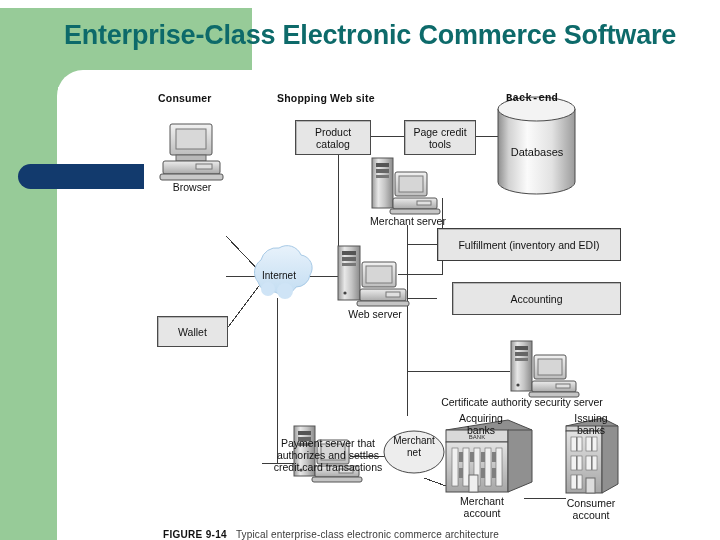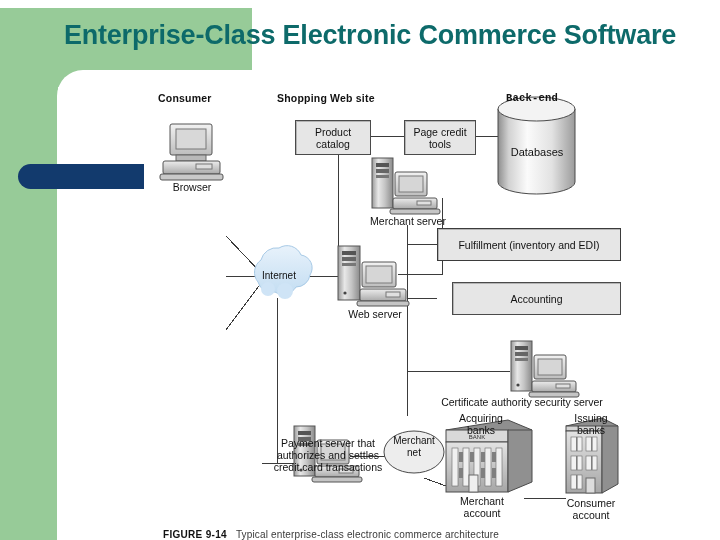--- a/index.html
+++ b/index.html
@@ -277,20 +277,21 @@
         <rect x="586" y="392" width="9" height="15" fill="#dcdcdc" stroke="#6a6a6a"></rect>
       </g>
     </svg>
 
     <div class="hdr" style="left:158px;top:6px;">Consumer</div>
     <div class="hdr" style="left:277px;top:6px;">Shopping Web site</div>
     <div class="hdr" style="left:506px;top:6px;font-family:Liberation Mono, monospace;">Back-end</div>
 
     <div class="lbl" style="left:160px;top:95px;width:64px;">Browser</div>
 
+    <div class="gbox" style="left:157px;top:230px;width:69px;height:29px;">Wallet</div>
 
     <div class="lbl" style="left:254px;top:184px;width:50px;font-size:10px;">Internet</div>
 
     <div class="gbox" style="left:295px;top:34px;width:74px;height:33px;flex-direction:column;">
       <span>Product</span>
       <span>catalog</span>
     </div>
     <div class="gbox" style="left:404px;top:34px;width:70px;height:33px;flex-direction:column;">
       <span>Page credit</span>
       <span>tools</span>

